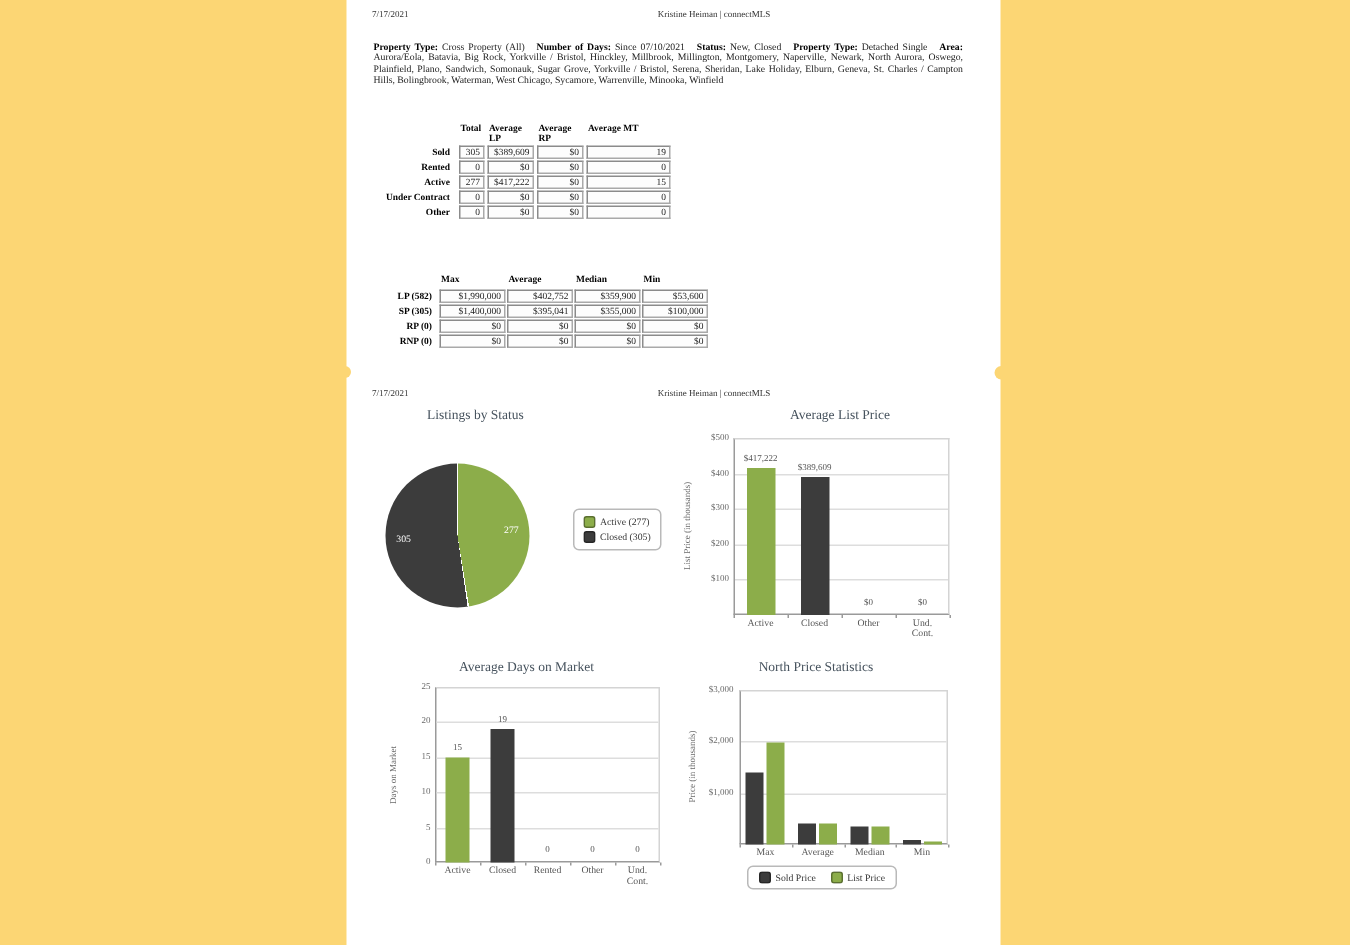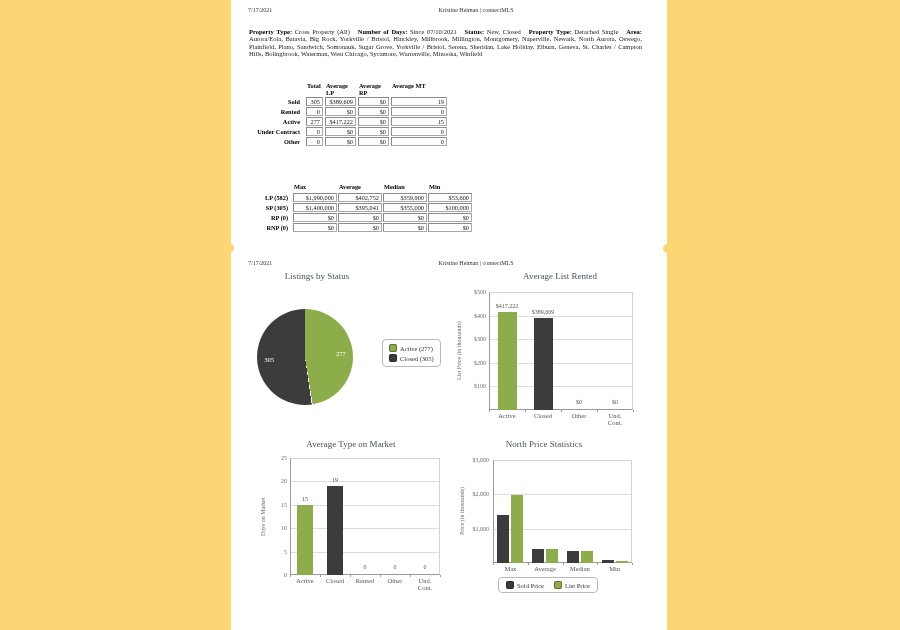--- a/index.html
+++ b/index.html
@@ -126,22 +126,22 @@
         <div class="cb">$0</div>
       </div>
 
     <div id="notch-left" class="notch" style="background: rgb(252, 214, 116);"></div>
     <div id="notch-right" class="notch" style="background: rgb(252, 214, 116);"></div>
 
     <div class="pg-date" style="top:260px">7/17/2021</div>
     <div class="pg-center" style="top:260px">Kristine Heiman | connectMLS</div>
 
     <div id="pie-title" class="chart-title">Listings by Status</div>
-    <div id="alp-title" class="chart-title">Average List Rented</div>
-    <div id="adom-title" class="chart-title">Average Type on Market</div>
+    <div id="alp-title" class="chart-title">Average List Price</div>
+    <div id="adom-title" class="chart-title">Average Days on Market</div>
     <div id="lps-title" class="chart-title">North Price Statistics</div>
 
     <div id="alp-ylabel" class="v-label">List Price (in thousands)</div>
     <div id="adom-ylabel" class="v-label">Days on Market</div>
     <div id="lps-ylabel" class="v-label">Price (in thousands)</div>
 
     <div id="pie-circle" style="background: conic-gradient(rgb(255, 255, 255) 0deg, rgb(255, 255, 255) 0.6deg, rgb(140, 173, 74) 0.6deg, rgb(140, 173, 74) 170.74deg, rgb(255, 255, 255) 170.74deg, rgb(255, 255, 255) 171.34deg, rgb(255, 255, 255) 171.34deg, rgb(255, 255, 255) 171.94deg, rgb(60, 60, 60) 171.94deg, rgb(60, 60, 60) 359.4deg, rgb(255, 255, 255) 359.4deg, rgb(255, 255, 255) 360deg);"></div>
     <div id="pie-legend" class="legend">
         <div class="legend-row">
           <span class="swatch" style="background: rgb(140, 173, 74);"></span>

